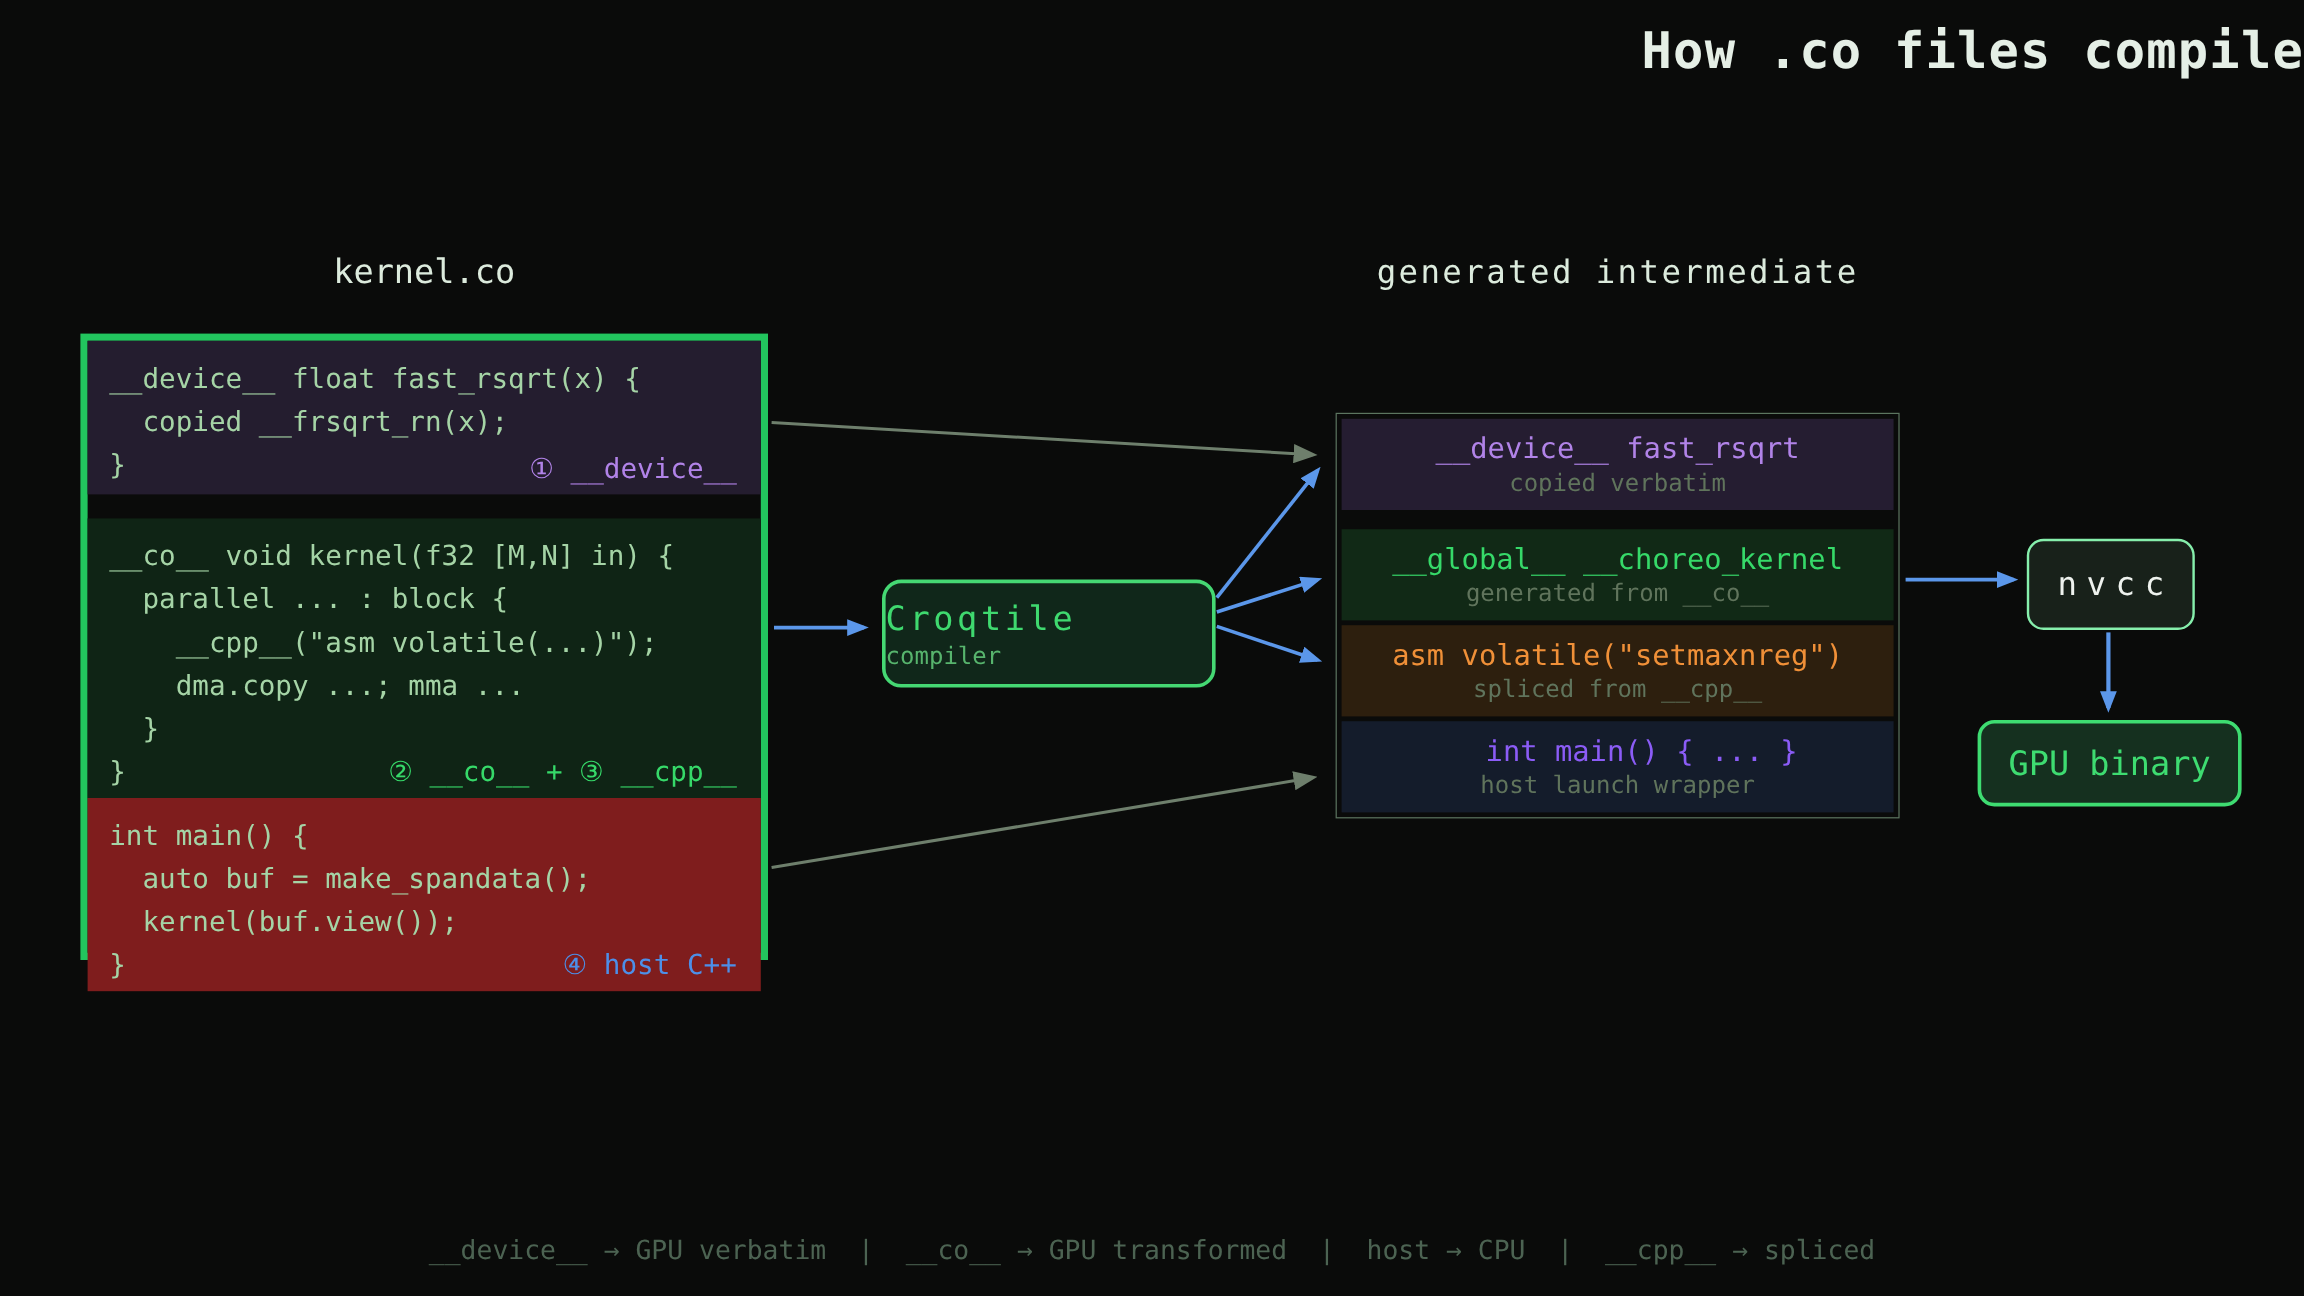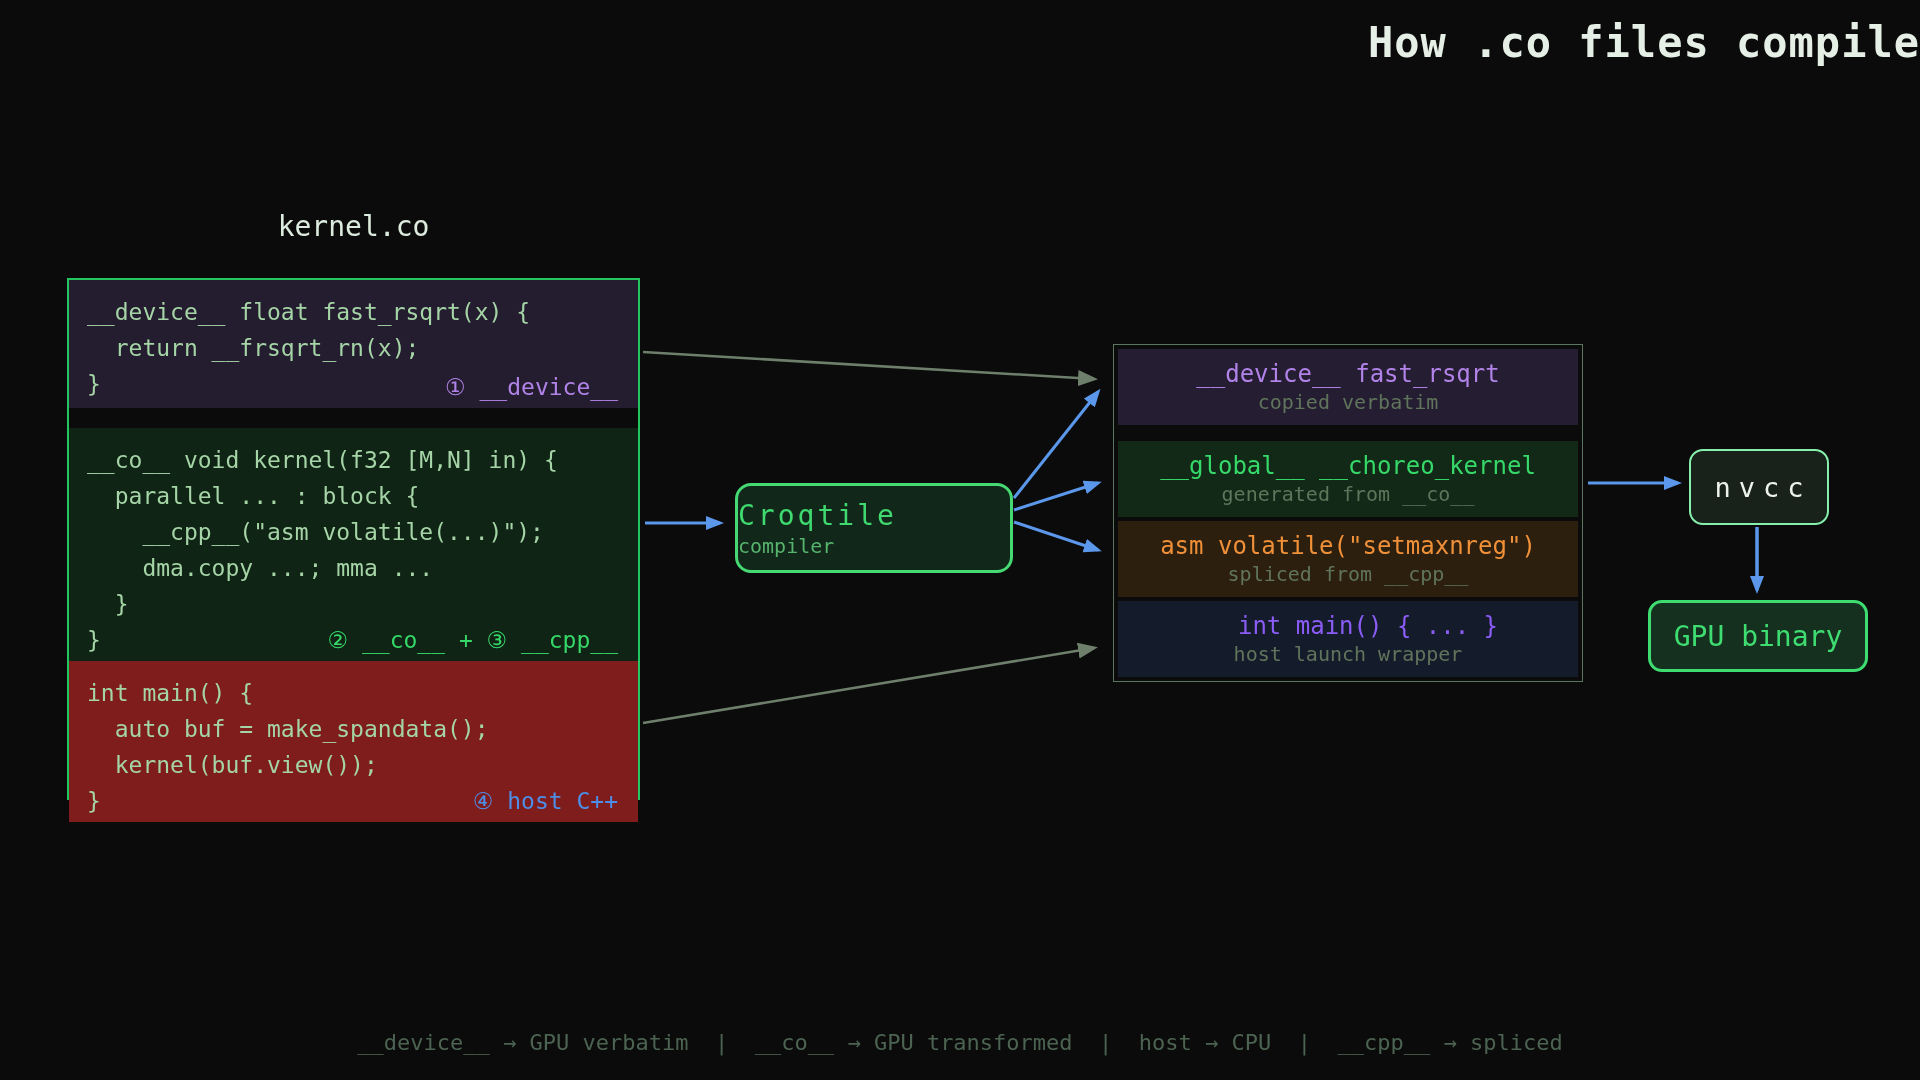--- a/index.html
+++ b/index.html
@@ -6,21 +6,21 @@
   .canvas{position:relative;width:1920px;height:1080px;background:#0a0b0a;overflow:hidden;
           font-family:"DejaVu Sans Mono","Liberation Mono",monospace;}
   .title{position:absolute;left:0;top:18px;width:100%;text-align:right;
          color:#e5efe6;font-size:42px;font-weight:bold;letter-spacing:1px;}
   .panel-title{position:absolute;color:#dcebdd;font-size:28px;text-align:center;}
   #src-title{left:67px;top:210px;width:573px;}
   #gen-title{left:1113px;top:212px;width:470px;font-size:27px;letter-spacing:2px;}
 
   
   .src-block{position:absolute;left:67px;top:278px;width:573px;height:522px;
-             border:2px solid #22c55e;box-sizing:border-box;}
+             border:6px solid #22c55e;box-sizing:border-box;}
   .src-sec{position:relative;box-sizing:border-box;padding:14px 18px 0 18px;}
   .sec-device{background:#241d2f;height:128px;}
   .sec-co{background:#0f2415;height:233px;margin-top:20px;}
   .sec-host{background:#7f1d1d;height:161px;}
   .code-line{height:36px;line-height:36px;font-size:23px;color:#a5d4a6;white-space:pre;}
   .sec-label{position:absolute;right:20px;bottom:8px;font-size:23px;white-space:pre;}
   .lbl-purple{color:#b183e8;}
   .lbl-green{color:#36d969;}
   .lbl-blue{color:#4d8fe8;}
 
@@ -62,25 +62,26 @@
   svg.arrows{position:absolute;left:0;top:0;width:1920px;height:1080px;pointer-events:none;}
 </style>
 </head>
 <body>
 
 <div class="canvas">
 
   <div class="title">How .co files compile</div>
 
   <div class="panel-title" id="src-title">kernel.co</div>
+  <div class="panel-title" id="gen-title">generated intermediate</div>
 
   <div class="src-block">
     <div class="src-sec sec-device">
       <div class="code-line">__device__ float fast_rsqrt(x) {</div>
-      <div class="code-line">  return __frsqrt_rn(x);</div>
+      <div class="code-line">  copied __frsqrt_rn(x);</div>
       <div class="code-line">}</div>
       <span class="sec-label lbl-purple">① __device__</span>
     </div>
     <div class="src-sec sec-co">
       <div class="code-line">__co__ void kernel(f32 [M,N] in) {</div>
       <div class="code-line">  parallel ... : block {</div>
       <div class="code-line">    __cpp__("asm volatile(...)");</div>
       <div class="code-line">    dma.copy ...; mma ...</div>
       <div class="code-line">  }</div>
       <div class="code-line">}</div>

